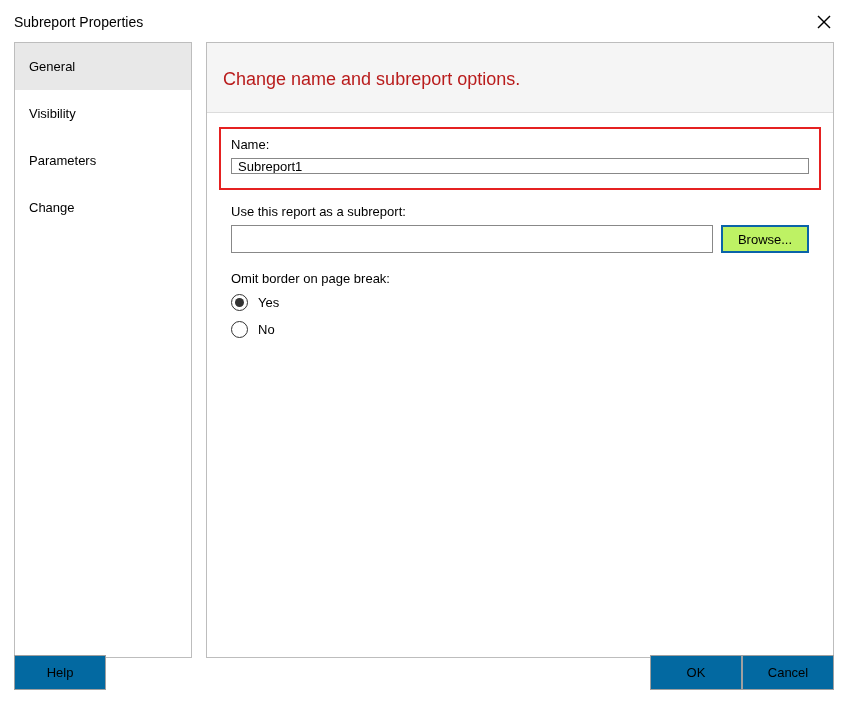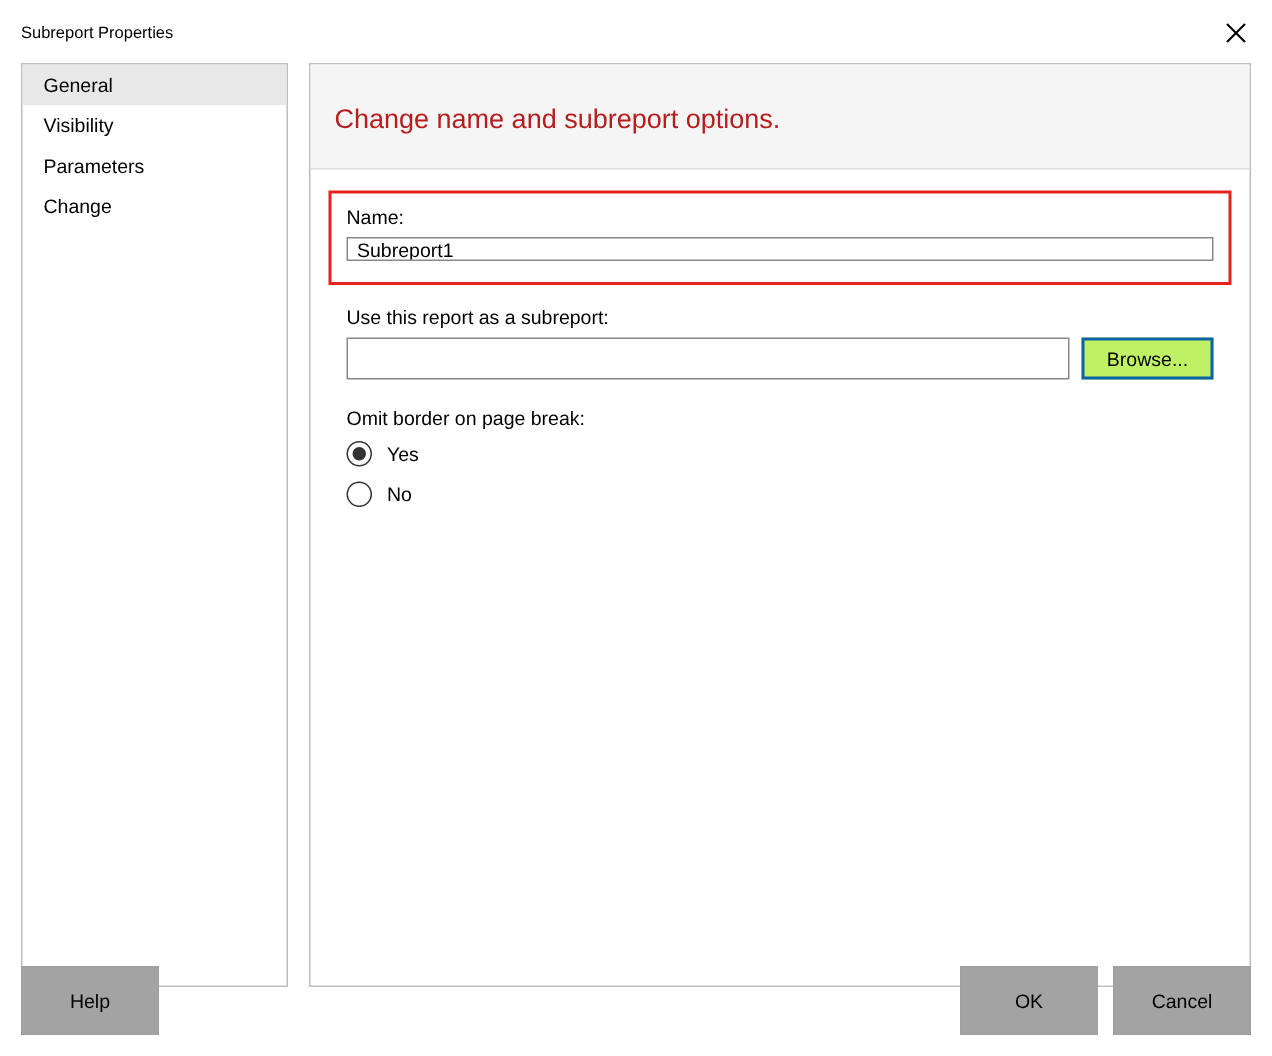--- a/index.html
+++ b/index.html
@@ -12,21 +12,21 @@
       height: 704px;
       position: relative;
     }
     .titlebar {
       display: flex;
       justify-content: space-between;
       align-items: center;
       padding: 10px 12px 8px 14px;
     }
     .titlebar-title {
-      font-size: 11px;
+      font-size: 14px;
     }
     .close-btn {
       width: 24px;
       height: 24px;
       display: flex;
       align-items: center;
       justify-content: center;
       cursor: pointer;
     }
     .close-btn svg { width: 14px; height: 14px; }
@@ -35,21 +35,21 @@
       padding: 0 14px 0 14px;
       height: 616px;
       gap: 14px;
     }
     .sidebar {
       width: 178px;
       border: 1px solid #bdbdbd;
       background: #fff;
     }
     .sidebar-item {
-      padding: 6px 14px;
+      padding: 16px 14px;
       cursor: pointer;
       font-size: 13px;
     }
     .sidebar-item.selected {
       background: #e8e8e8;
     }
     .main-panel {
       flex: 1;
       border: 1px solid #bdbdbd;
       display: flex;
@@ -147,27 +147,26 @@
       position: absolute;
       bottom: 0;
       left: 0;
       right: 0;
       padding: 10px 14px 14px 14px;
       display: flex;
       justify-content: space-between;
     }
     .button-bar-right {
       display: flex;
-      gap: 10px;
     }
     .dlg-btn {
       width: 92px;
-      height: 46px;
+      height: 35px;
       border: 1px solid #a0a0a0;
-      background: #a3a3a3;
+      background: #0369a1;
       font-size: 13px;
       font-family: inherit;
       cursor: pointer;
       text-align: center;
     }
   </style>
 </head>
 <body>
 
 <div class="titlebar">

